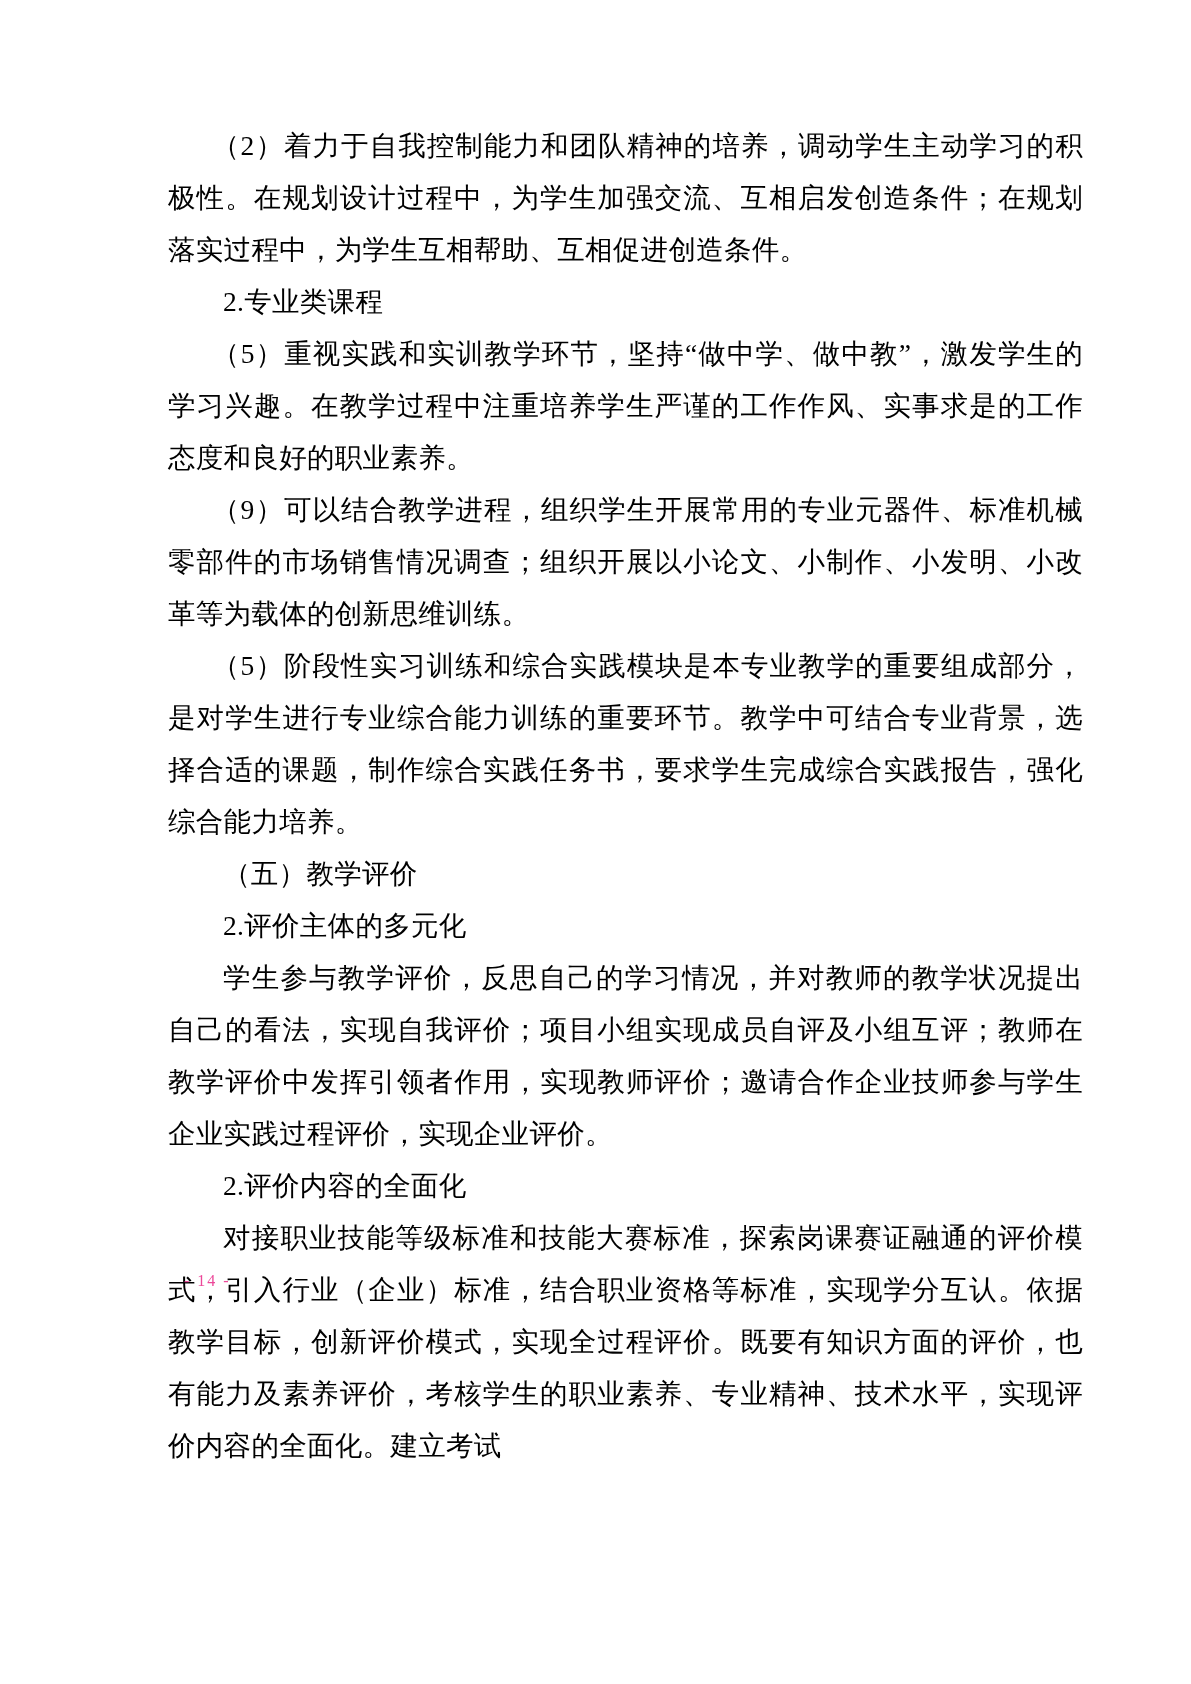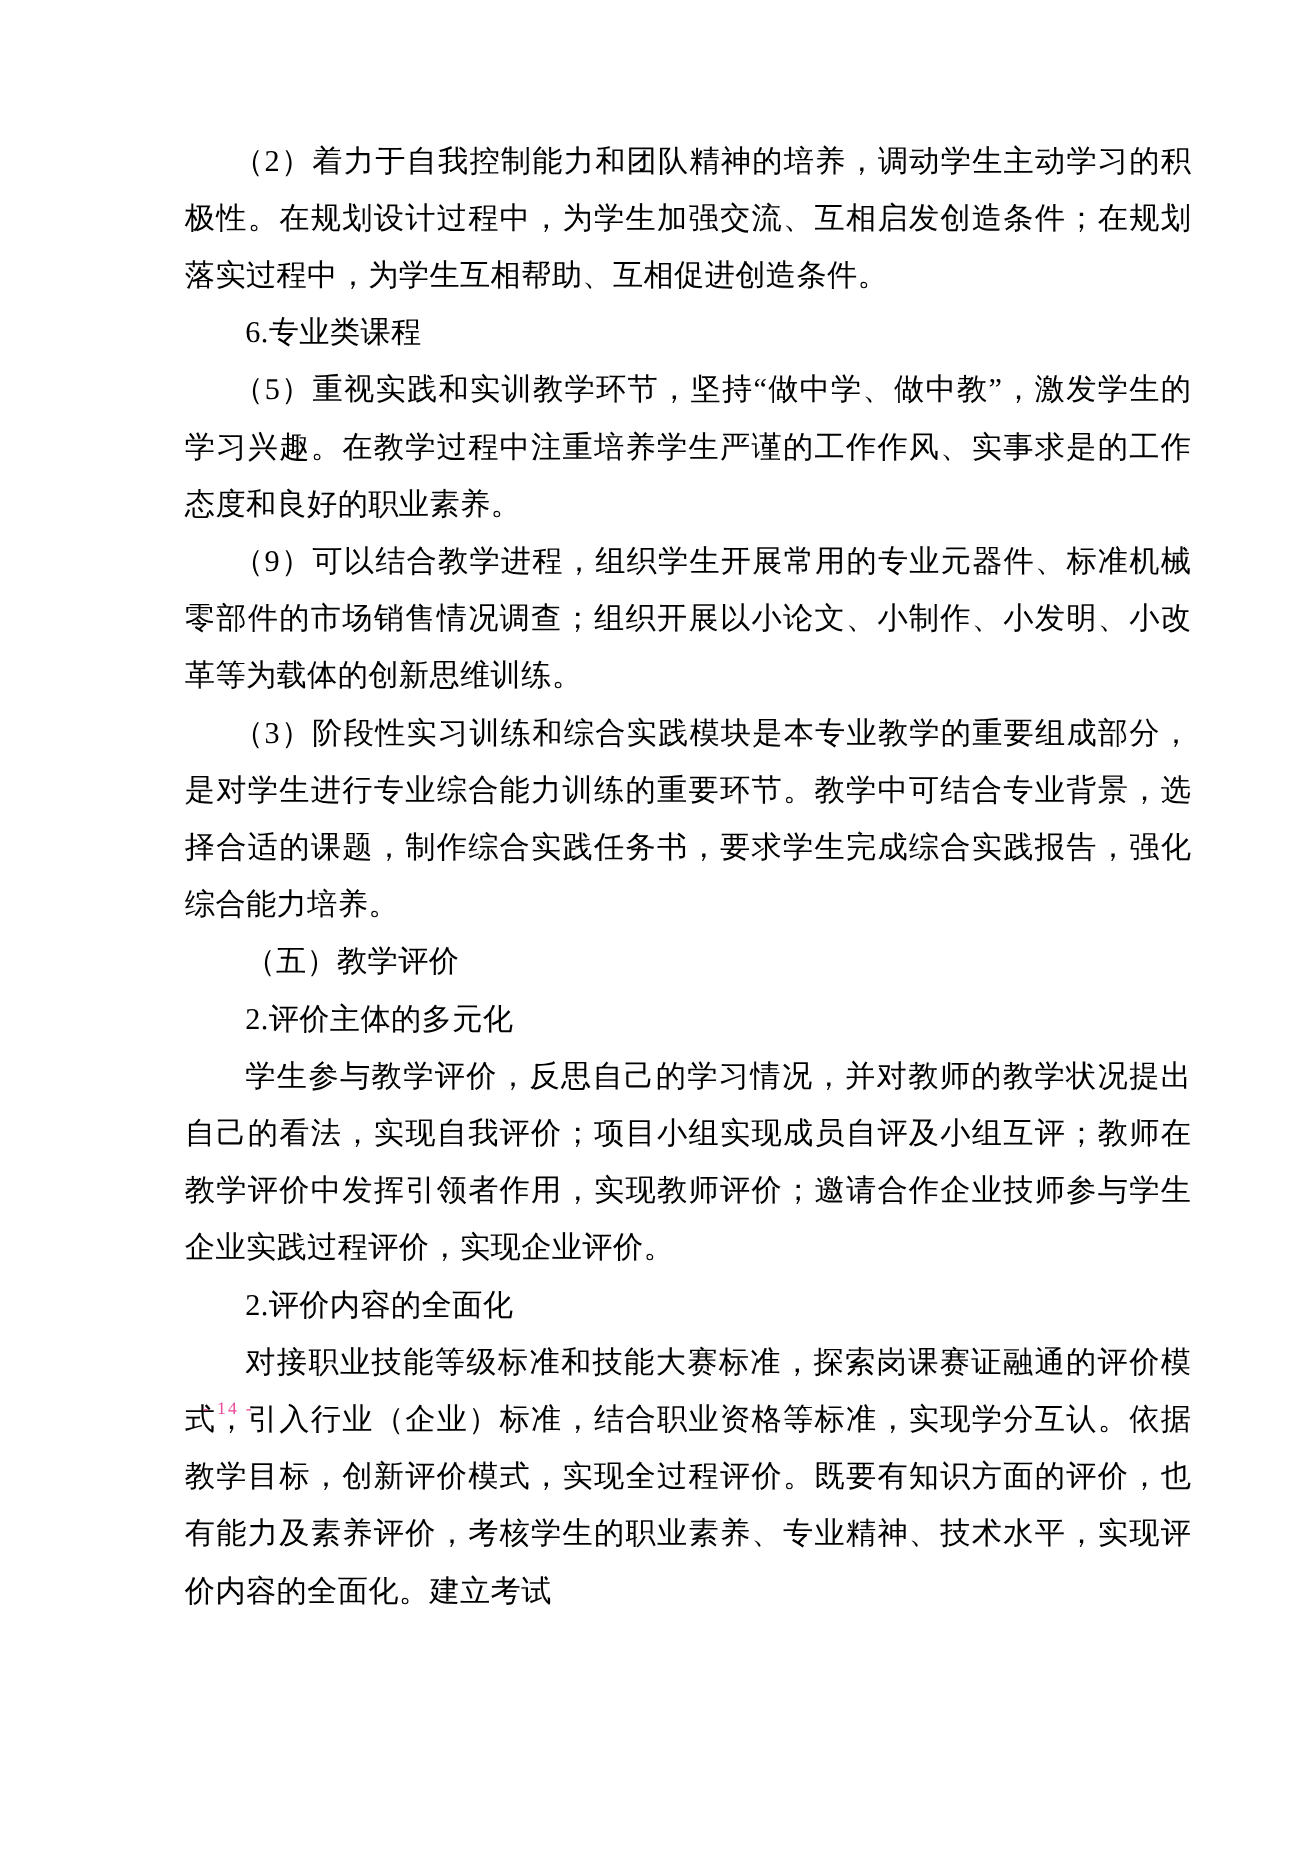--- a/index.html
+++ b/index.html
@@ -55,24 +55,24 @@
     letter-spacing: 2px;
     color: #ec4899;
   }
 </style>
 </head>
 <body>
 
 <div class="page">
   <div class="body-text">
     <p class="indent-paren">（2）着力于自我控制能力和团队精神的培养，调动学生主动学习的积极性。在规划设计过程中，为学生加强交流、互相启发创造条件；在规划落实过程中，为学生互相帮助、互相促进创造条件。</p>
-    <p class="indent">6.专业类课程</p>
+    <p class="indent">2.专业类课程</p>
     <p class="indent-paren">（5）重视实践和实训教学环节，坚持“做中学、做中教”，激发学生的学习兴趣。在教学过程中注重培养学生严谨的工作作风、实事求是的工作态度和良好的职业素养。</p>
     <p class="indent-paren">（9）可以结合教学进程，组织学生开展常用的专业元器件、标准机械零部件的市场销售情况调查；组织开展以小论文、小制作、小发明、小改革等为载体的创新思维训练。</p>
-    <p class="indent-paren">（3）阶段性实习训练和综合实践模块是本专业教学的重要组成部分，是对学生进行专业综合能力训练的重要环节。教学中可结合专业背景，选择合适的课题，制作综合实践任务书，要求学生完成综合实践报告，强化综合能力培养。</p>
+    <p class="indent-paren">（5）阶段性实习训练和综合实践模块是本专业教学的重要组成部分，是对学生进行专业综合能力训练的重要环节。教学中可结合专业背景，选择合适的课题，制作综合实践任务书，要求学生完成综合实践报告，强化综合能力培养。</p>
     <p class="heading">（五）教学评价</p>
     <p class="indent">2.评价主体的多元化</p>
     <p class="indent">学生参与教学评价，反思自己的学习情况，并对教师的教学状况提出自己的看法，实现自我评价；项目小组实现成员自评及小组互评；教师在教学评价中发挥引领者作用，实现教师评价；邀请合作企业技师参与学生企业实践过程评价，实现企业评价。</p>
     <p class="indent">2.评价内容的全面化</p>
     <p class="indent">对接职业技能等级标准和技能大赛标准，探索岗课赛证融通的评价模式，引入行业（企业）标准，结合职业资格等标准，实现学分互认。依据教学目标，创新评价模式，实现全过程评价。既要有知识方面的评价，也有能力及素养评价，考核学生的职业素养、专业精神、技术水平，实现评价内容的全面化。建立考试</p>
   </div>
   <div class="page-number">- 14 -</div>
 </div>
 
 </body></html>

